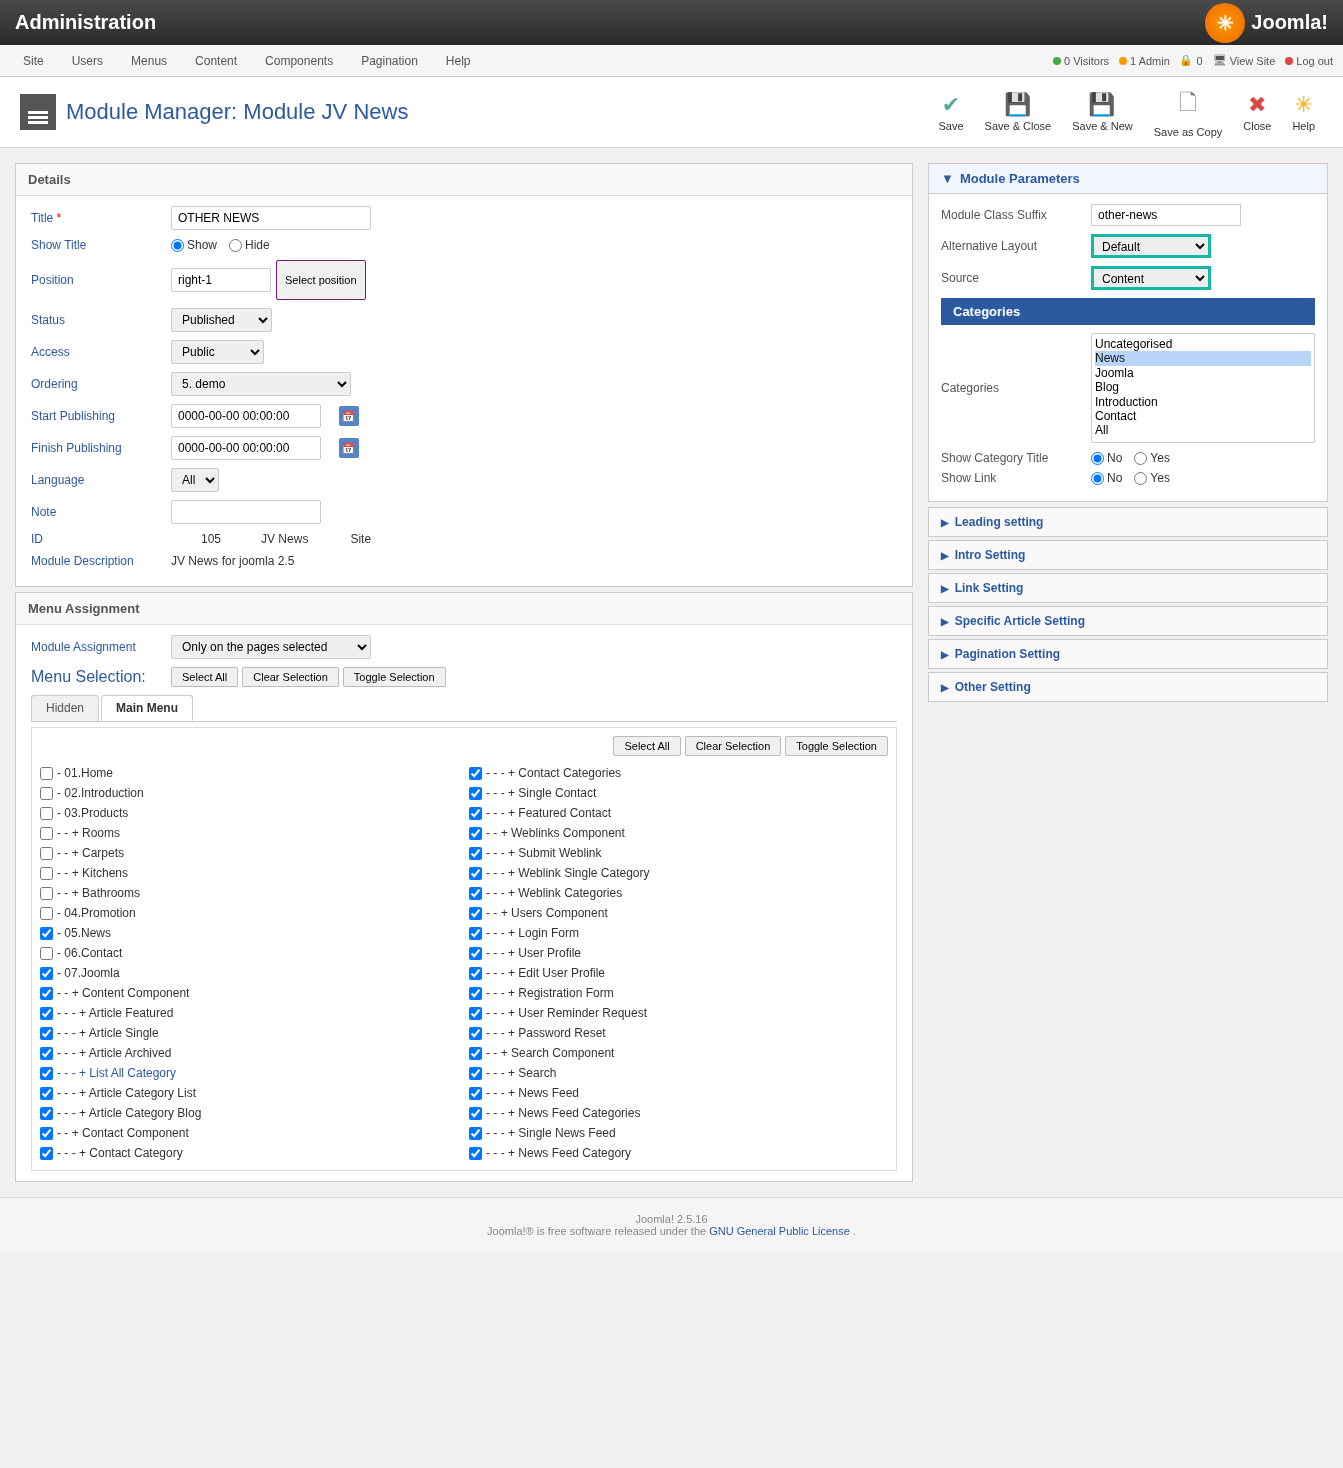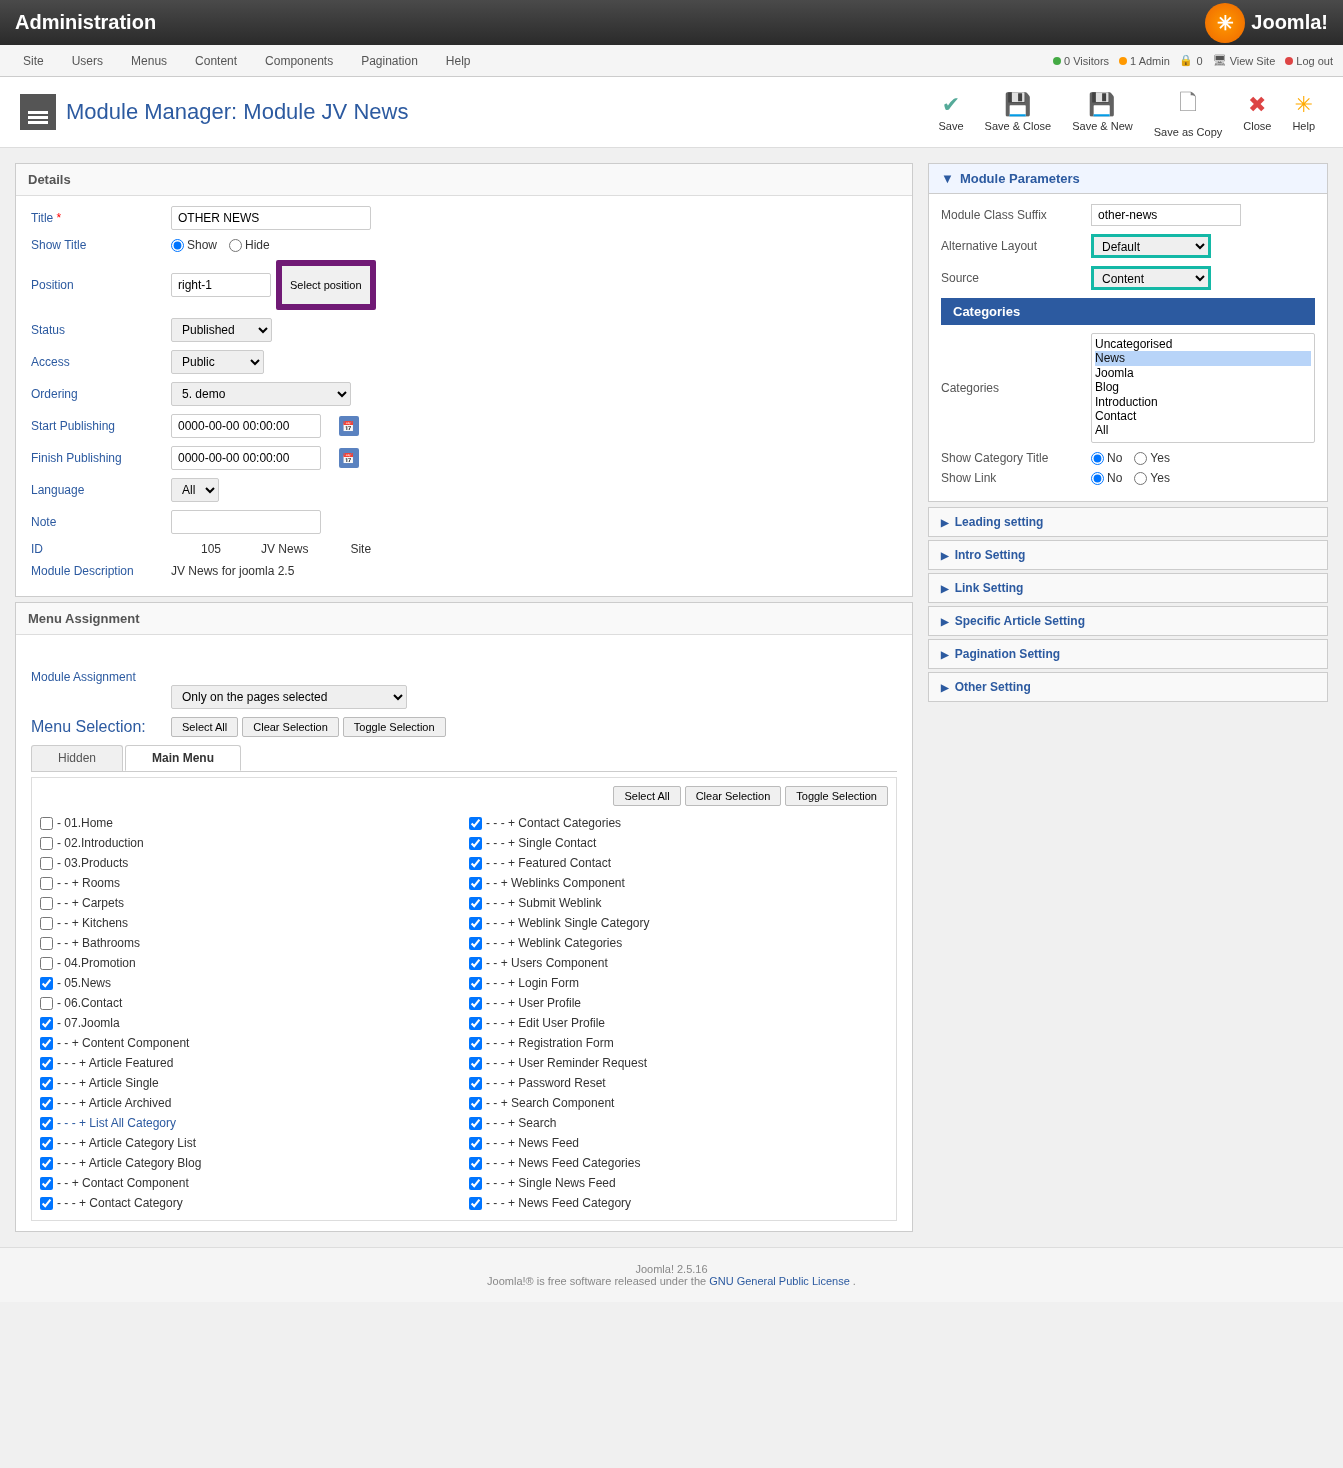--- a/index.html
+++ b/index.html
@@ -87,21 +87,21 @@
       border-radius: 2px;
     }
     input.form-control { height: 24px; }
     select.form-control { height: 24px; }
 
     .radio-group { display: flex; gap: 12px; align-items: center; }
     .radio-group label { display: flex; align-items: center; gap: 3px; cursor: pointer; }
 
     .btn-select-pos {
       padding: 13px 8px; font-size: 11px; background: #f0f0f0;
-      border: 6px solid #701a75; border-radius: 2px; cursor: pointer; margin-left: 5px;
+      border: 1px solid #701a75; border-radius: 2px; cursor: pointer; margin-left: 5px;
     }
 
     .date-field { display: flex; align-items: center; gap: 18px; }
     .date-field input { width: 150px; }
     .cal-icon {
       width: 20px; height: 20px; background: #5a82c0;
       display: flex; align-items: center; justify-content: center;
       color: #fff; font-size: 10px; cursor: pointer; border-radius: 2px;
     }
 
@@ -168,21 +168,21 @@
     .menu-sel-buttons { display: flex; gap: 4px; }
     .menu-sel-btn {
       padding: 3px 10px; font-size: 11px; background: #f0f0f0;
       border: 1px solid #bbb; border-radius: 2px; cursor: pointer;
     }
 
     
     .tabs-container { margin-bottom: 5px; }
     .tab-list { display: flex; gap: 0; border-bottom: 1px solid #ccc; }
     .tab-item {
-      padding: 5px 26px; font-size: 12px; cursor: pointer;
+      padding: 5px 14px; font-size: 12px; cursor: pointer;
       border: 1px solid #ccc; border-bottom: none; background: #f0f0f0;
       border-radius: 3px 3px 0 0; margin-right: 2px; color: #555;
     }
     .tab-item.active { background: #fff; border-bottom: 1px solid #fff; color: #333; font-weight: bold; }
 
     
     .checkbox-toolbar {
       display: flex; gap: 4px; margin-bottom: 8px; justify-content: flex-end;
     }
     .checkbox-toolbar-btn {
@@ -405,21 +405,21 @@
 
       </div>
     </div>
 
     <div class="menu-assignment-box">
       <div class="menu-legend">Menu Assignment</div>
       <div class="menu-body">
 
         <div class="form-row">
           <div class="form-label">Module Assignment</div>
-          <select class="form-control" style="width:236px;margin-top:40px;">
+          <select class="form-control" style="width:200px;">
             <option selected="">Only on the pages selected</option>
             <option>On all pages</option>
             <option>No pages</option>
           </select>
         </div>
 
         <div class="menu-selection-row">
           <div class="menu-sel-label">Menu Selection:</div>
           <div class="menu-sel-buttons">
             <button class="menu-sel-btn">Select All</button>

